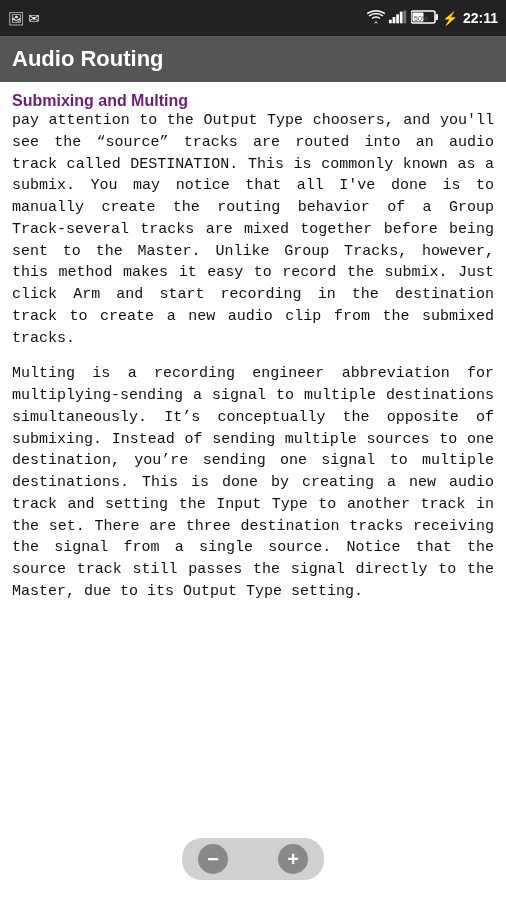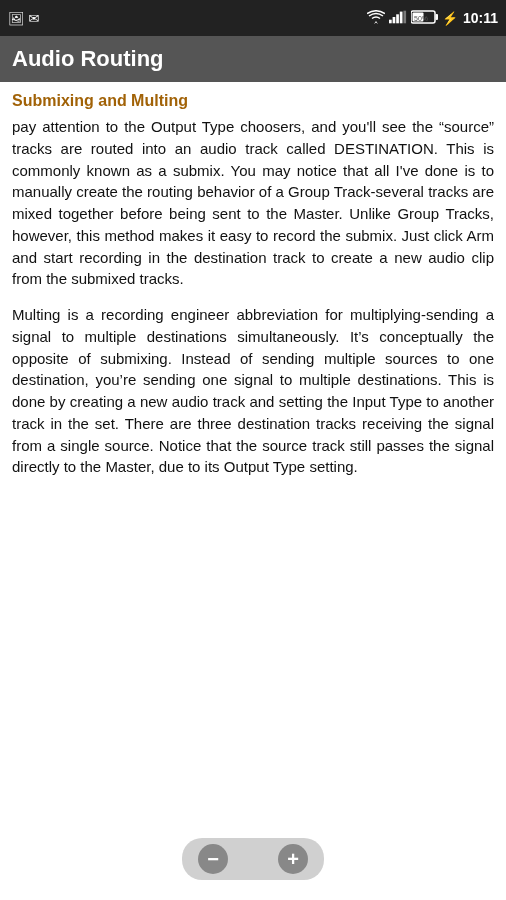--- a/index.html
+++ b/index.html
@@ -72,30 +72,30 @@
       width: 100%;
       height: calc(900px - 82px);
       background: #fff;
       padding: 10px 12px;
       overflow: hidden;
     }
 
     .section-title {
       font-size: 16px;
       font-weight: bold;
-      color: #a16207;
-      margin-bottom: 6px;
+      color: #701a75;
     }
 
     .body-text {
       font-size: 15px;
       color: #111;
       line-height: 1.45;
       text-align: justify;
       margin-bottom: 14px;
+      font-family: Liberation Mono, monospace;
     }
 
     
     .zoom-overlay {
       position: absolute;
       bottom: 20px;
       left: 50%;
       transform: translateX(-50%);
       display: flex;
       align-items: center;
@@ -147,21 +147,21 @@
     </span>
     <span class="status-icon">
       <svg width="28" height="14" viewBox="0 0 28 14" fill="none">
         <rect x="0" y="1" width="24" height="12" rx="2" stroke="white" stroke-width="1.5"></rect>
         <rect x="24.5" y="4" width="2.5" height="6" rx="1" fill="white"></rect>
         <rect x="1.5" y="2.5" width="11" height="9" rx="1" fill="white"></rect>
         <text x="3" y="11" font-size="7" fill="#555" font-family="Arial">50%</text>
       </svg>
     </span>
     <span class="status-icon">⚡</span>
-    <span class="status-time">10:11</span>
+    <span class="status-time">22:11</span>
   </div>
 </div>
 
 <div class="header">
   <span class="header-title">Audio Routing</span>
 </div>
 
 <div class="content">
   <div class="section-title">Submixing and Multing</div>
   <p class="body-text">pay attention to the Output Type choosers, and you'll see the “source” tracks are routed into an audio track called DESTINATION. This is commonly known as a submix. You may notice that all I've done is to manually create the routing behavior of a Group Track-several tracks are mixed together before being sent to the Master. Unlike Group Tracks, however, this method makes it easy to record the submix. Just click Arm and start recording in the destination track to create a new audio clip from the submixed tracks.</p>

